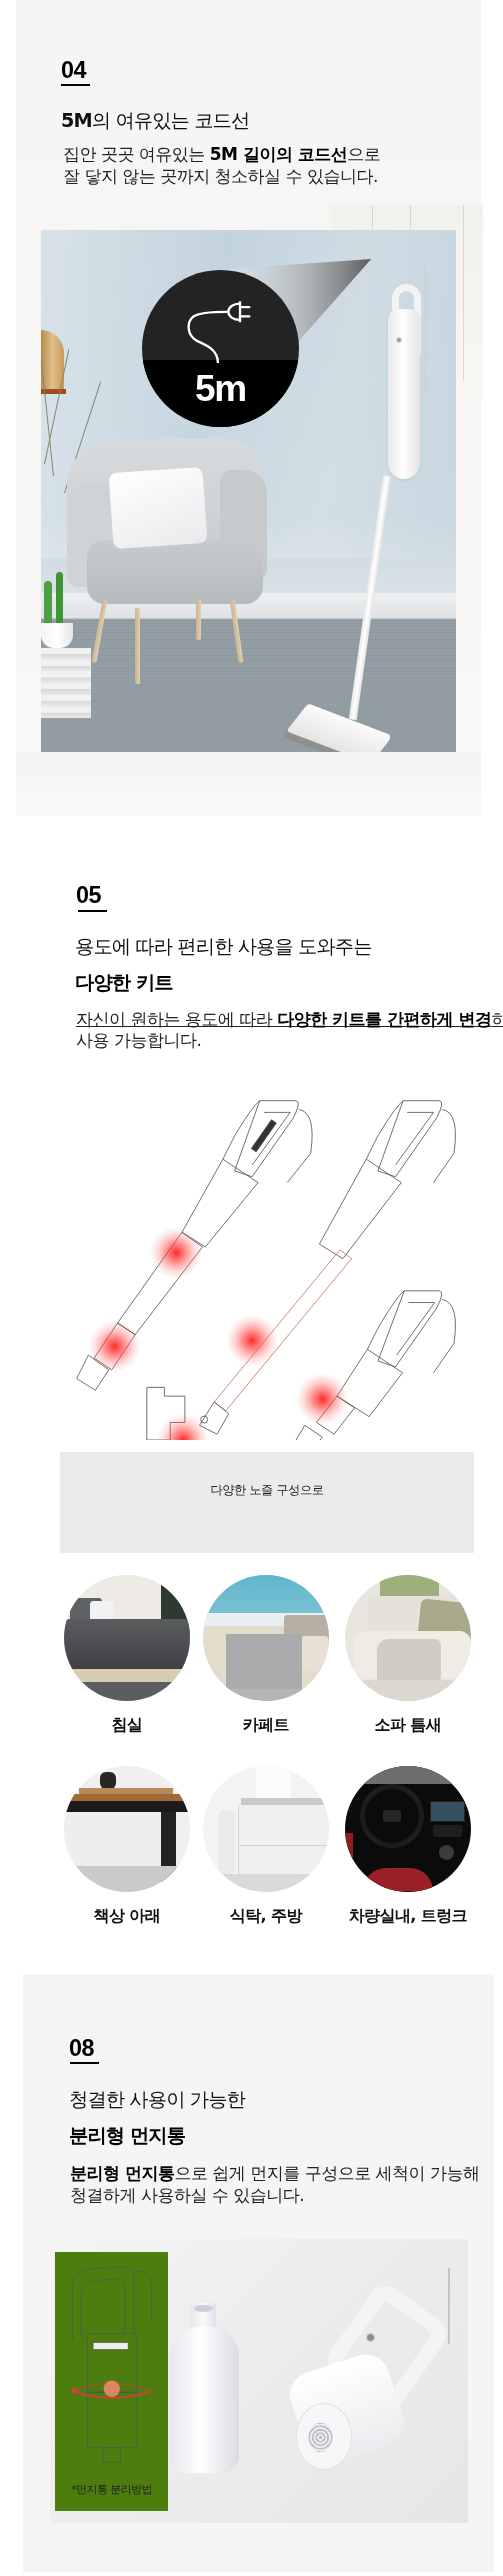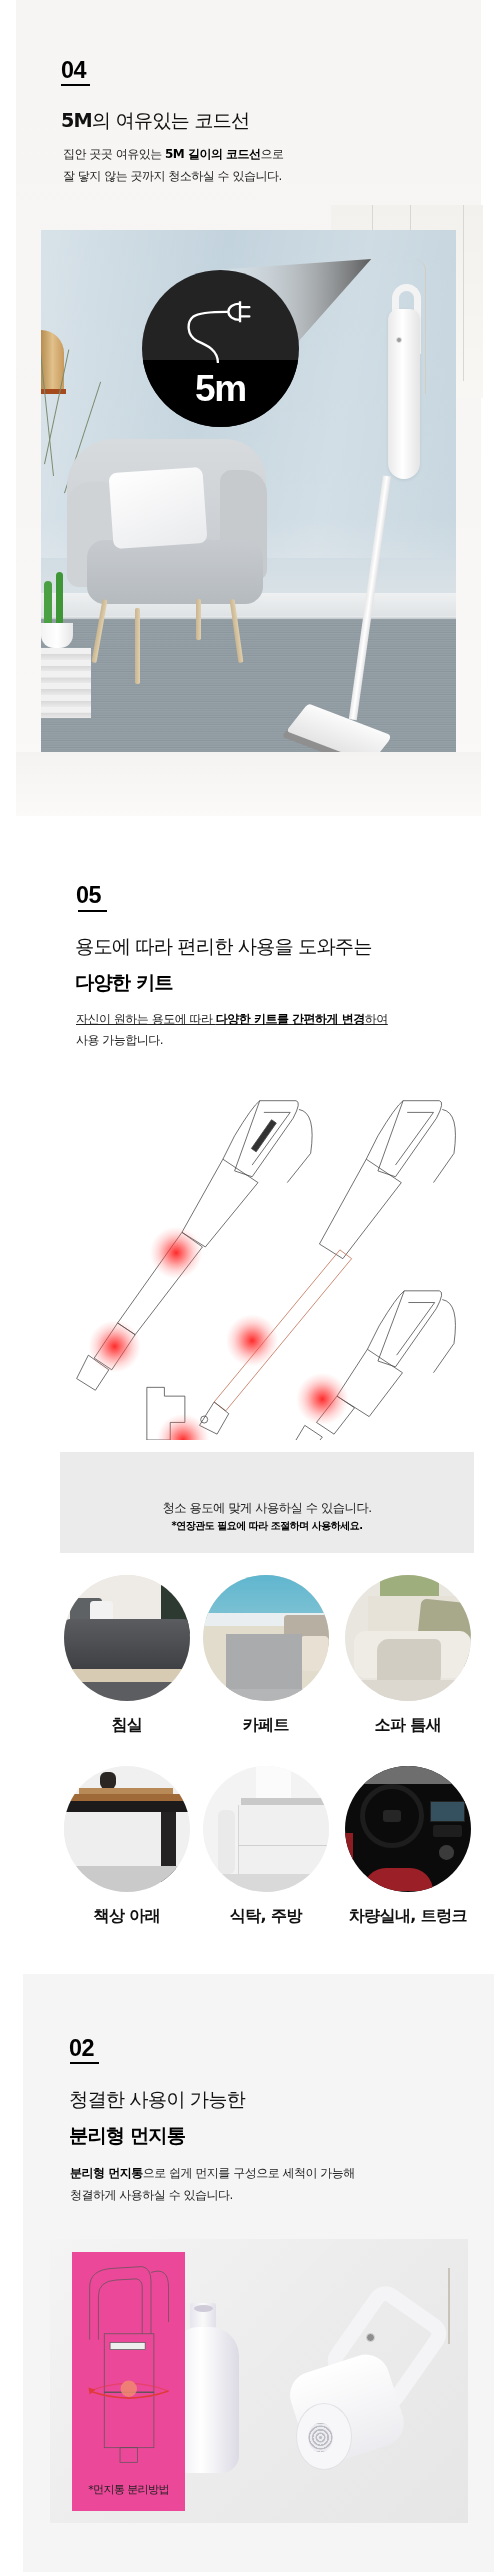--- a/index.html
+++ b/index.html
@@ -5,21 +5,21 @@
   * { box-sizing: border-box; margin: 0; padding: 0; }
   html, body { width: 503px; background: #ffffff; }
   body { position: relative; height: 2576px; overflow: hidden; font-family: "DejaVu Sans", "Liberation Sans", sans-serif; color: #111; }
   .abs { position: absolute; }
 
   
   .sec-num { position: absolute; font-family: "Liberation Sans", sans-serif; font-weight: 700; font-size: 23.4px; line-height: 23.4px; letter-spacing: -0.6px; color: #000; }
   .sec-num-line { position: absolute; height: 1.8px; width: 29px; background: #000; }
   .title-light { position: absolute; font-size: 19.3px; line-height: 23.4px; font-weight: 400; color: #111; letter-spacing: -0.9px; white-space: nowrap; }
   .title-bold { position: absolute; font-size: 19.3px; line-height: 23.4px; font-weight: 700; color: #000; letter-spacing: -0.9px; white-space: nowrap; }
-  .body-text { position: absolute; font-size: 12px; line-height: 21.7px; color: #222; letter-spacing: -0.5px; white-space: nowrap; }
+  .body-text { position: absolute; font-size: 17px; line-height: 21.7px; color: #222; letter-spacing: -0.5px; white-space: nowrap; }
   .body-text b { font-weight: 700; color: #000; }
 
   
   #s02-bg { left: 16.4px; top: 0; width: 465px; height: 816px;
     background: linear-gradient(180deg, #f6f5f3 0%, #f7f6f4 60%, #faf9f7 100%); }
   #s02-frame { left: 331px; top: 205px; width: 152px; height: 193px;
     background: linear-gradient(180deg, #f2f1ee, #f8f7f4); }
   #s02-frame .post { position:absolute; top:0; width:1.2px; height:176px; background:#d9d7d2; }
   #s02-photo { left: 41px; top: 230px; width: 415px; height: 522px; overflow: hidden;
     background: linear-gradient(180deg, #c3d3dd 0%, #c8d7e0 55%, #dbe3e7 72%, #e9eced 74%, #9aa4ab 75%, #8e989f 100%); }
@@ -68,21 +68,21 @@
   .usage-l3 { top: 66px; font-size: 10px; line-height: 15px; font-weight:700; color:#000; }
 
   .place { position:absolute; width:126px; text-align:center; }
   .place-circle { width:126px; height:126px; border-radius:50%; overflow:hidden; position:relative; }
   .place-label { position:absolute; left:-11.7px; width:149px; text-align:center; top:143px; font-size:16px; line-height:14px; font-weight:700; color:#111; letter-spacing:-0.6px; white-space:nowrap; }
   .ph { position:absolute; }
 
   
   #s04-bg { left: 23.4px; top: 1974px; width: 471px; height: 598px; background: #f5f5f5; }
   #s04-photo { left: 50px; top: 2239px; width: 418px; height: 284px; background: linear-gradient(135deg,#f4f4f4 0%,#ececec 50%,#e6e6e6 100%); overflow: hidden; }
-  #s04-inset { left: 72px; top: 2252px; width: 113px; height: 259px; background: #ec4899; }
+  #s04-inset { left: 55px; top: 2252px; width: 113px; height: 259px; background: #4d7c0f; }
   #s04-caption { position:absolute; left:0; top:230px; width:113px; text-align:center; font-size:11px; line-height:15px; color:#222; letter-spacing:-0.6px; white-space:nowrap; }
 </style>
 </head>
 <body>
 
 <div class="abs" id="s02-bg"></div>
 <div class="abs" id="s02-frame">
   <div class="post" style="left:41px;"></div>
   <div class="post" style="left:79px;"></div>
   <div class="post" style="left:132px;"></div>
@@ -204,22 +204,21 @@
   </g>
 
   <circle cx="200" cy="280" r="45" fill="url(#glow)"></circle>
   <circle cx="95" cy="440" r="45" fill="url(#glow)"></circle>
   <circle cx="330" cy="430" r="45" fill="url(#glow)"></circle>
   <circle cx="212" cy="600" r="45" fill="url(#glow)"></circle>
   <circle cx="450" cy="570" r="45" fill="url(#glow)" transform="translate(0,-40)"></circle>
 </svg>
 
 <div class="abs" id="usage-box">
-  <div class="usage-line usage-l2">청소 용도에 맞게 사용하실 수 있습니다.</div>
-  <div class="usage-line usage-l3">*연장관도 필요에 따라 조절하며 사용하세요.</div>
+  <div class="usage-line usage-l1">다양한 노즐 구성으로</div>
 </div>
 
 <div class="place" style="left:64px; top:1575px;">
   <div class="place-circle" style="background:#ece9e4;">
     <div class="ph" style="left:0;top:0;width:126px;height:47px;background:#eeebe6;"></div>
     <div class="ph" style="left:97px;top:5.9px;width:29px;height:53px;background:#2d3a31;"></div>
     <div class="ph" style="left:5.9px;top:23.4px;width:32px;height:23.4px;background:#5f6265;border-radius:3.5px;"></div>
     <div class="ph" style="left:26px;top:26px;width:23.4px;height:20.5px;background:#f2f2f2;border-radius:3.5px;"></div>
     <div class="ph" style="left:0;top:44px;width:126px;height:53px;background:linear-gradient(180deg,#5a5c5f,#3d3f42);border-radius:5.9px 5.9px 17.6px 17.6px;"></div>
     <div class="ph" style="left:5.9px;top:94px;width:117px;height:13px;background:#d8cbb4;"></div>
@@ -282,21 +281,21 @@
     <div class="ph" style="left:88px;top:59px;width:29px;height:11.7px;background:#1e1e1e;border-radius:2.3px;"></div>
     <div class="ph" style="left:94px;top:79px;width:14.6px;height:14.6px;background:#3b3b3b;border-radius:50%;"></div>
     <div class="ph" style="left:17.6px;top:102px;width:70px;height:23.4px;background:#9b1f27;border-radius:23.4px 23.4px 0 0;"></div>
     <div class="ph" style="left:0;top:67px;width:8.2px;height:35px;background:#8e1c23;"></div>
   </div>
   <div class="place-label">차량실내, 트렁크</div>
 </div>
 
 <div class="abs" id="s04-bg"></div>
 
-<div class="sec-num" style="left:69px; top:2037px;">02</div>
+<div class="sec-num" style="left:69px; top:2037px;">08</div>
 <div class="sec-num-line" style="left:70px; top:2062px;"></div>
 
 <div class="title-light" style="left:69px; top:2088px;">청결한 사용이 가능한</div>
 <div class="title-bold" style="left:69px; top:2124px;">분리형 먼지통</div>
 
 <div class="body-text" style="left:70px; top:2163px;"><b>분리형 먼지통</b><span>으로 쉽게 먼지를 구성으로 세척이 가능해</span></div>
 <div class="body-text" style="left:70px; top:2185px;">청결하게 사용하실 수 있습니다.</div>
 
 <div class="abs" id="s04-photo">
 

